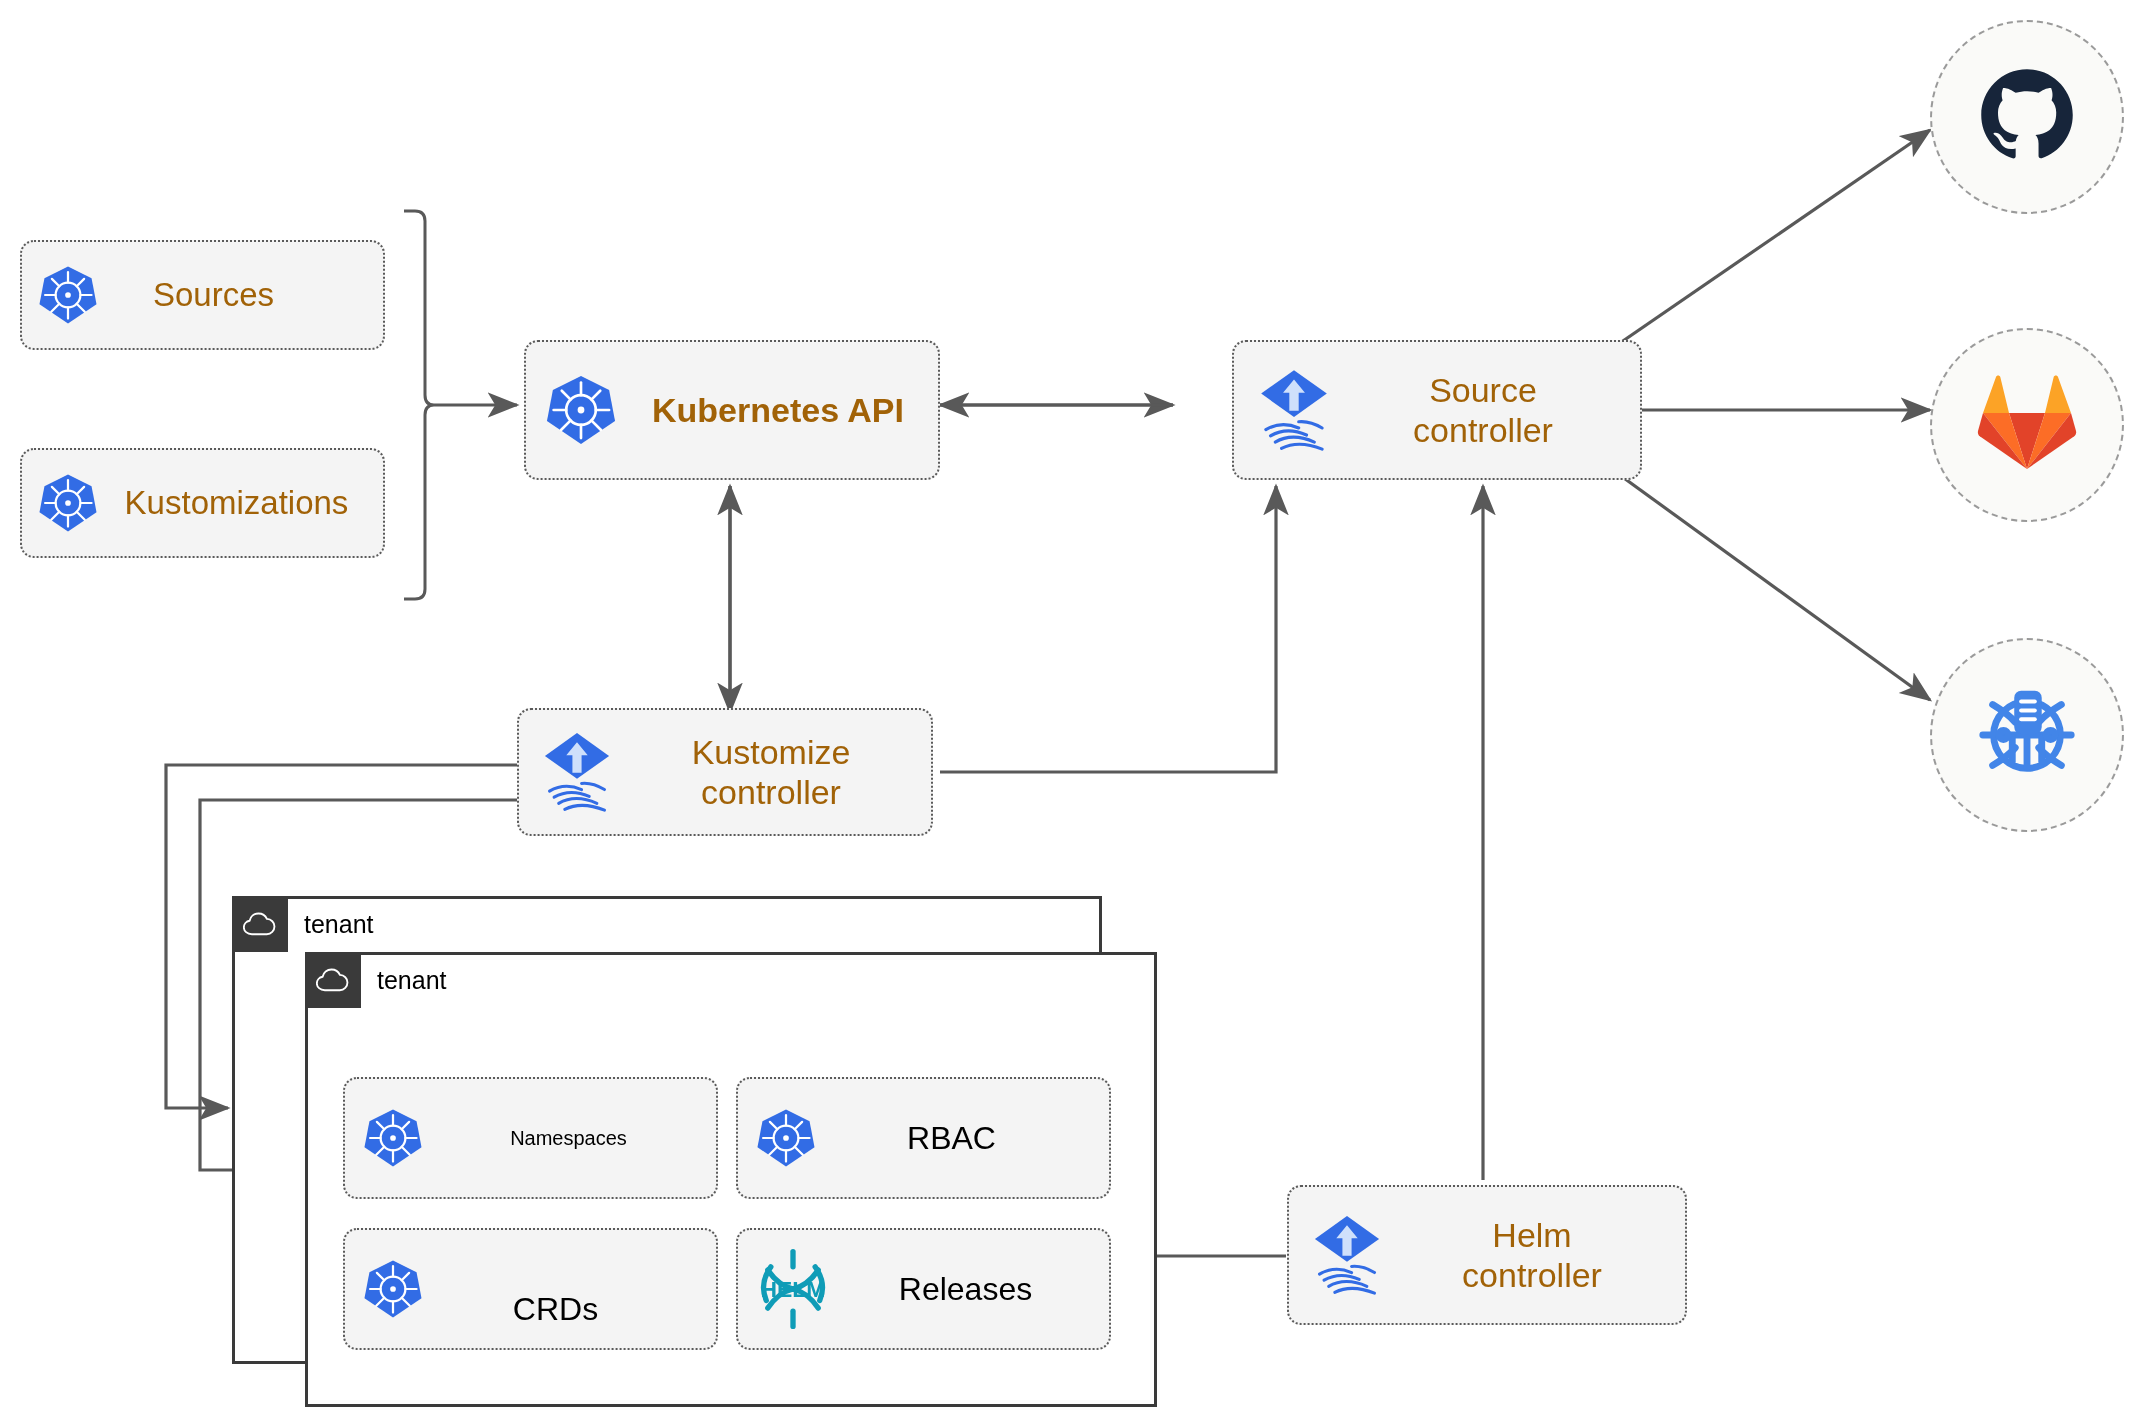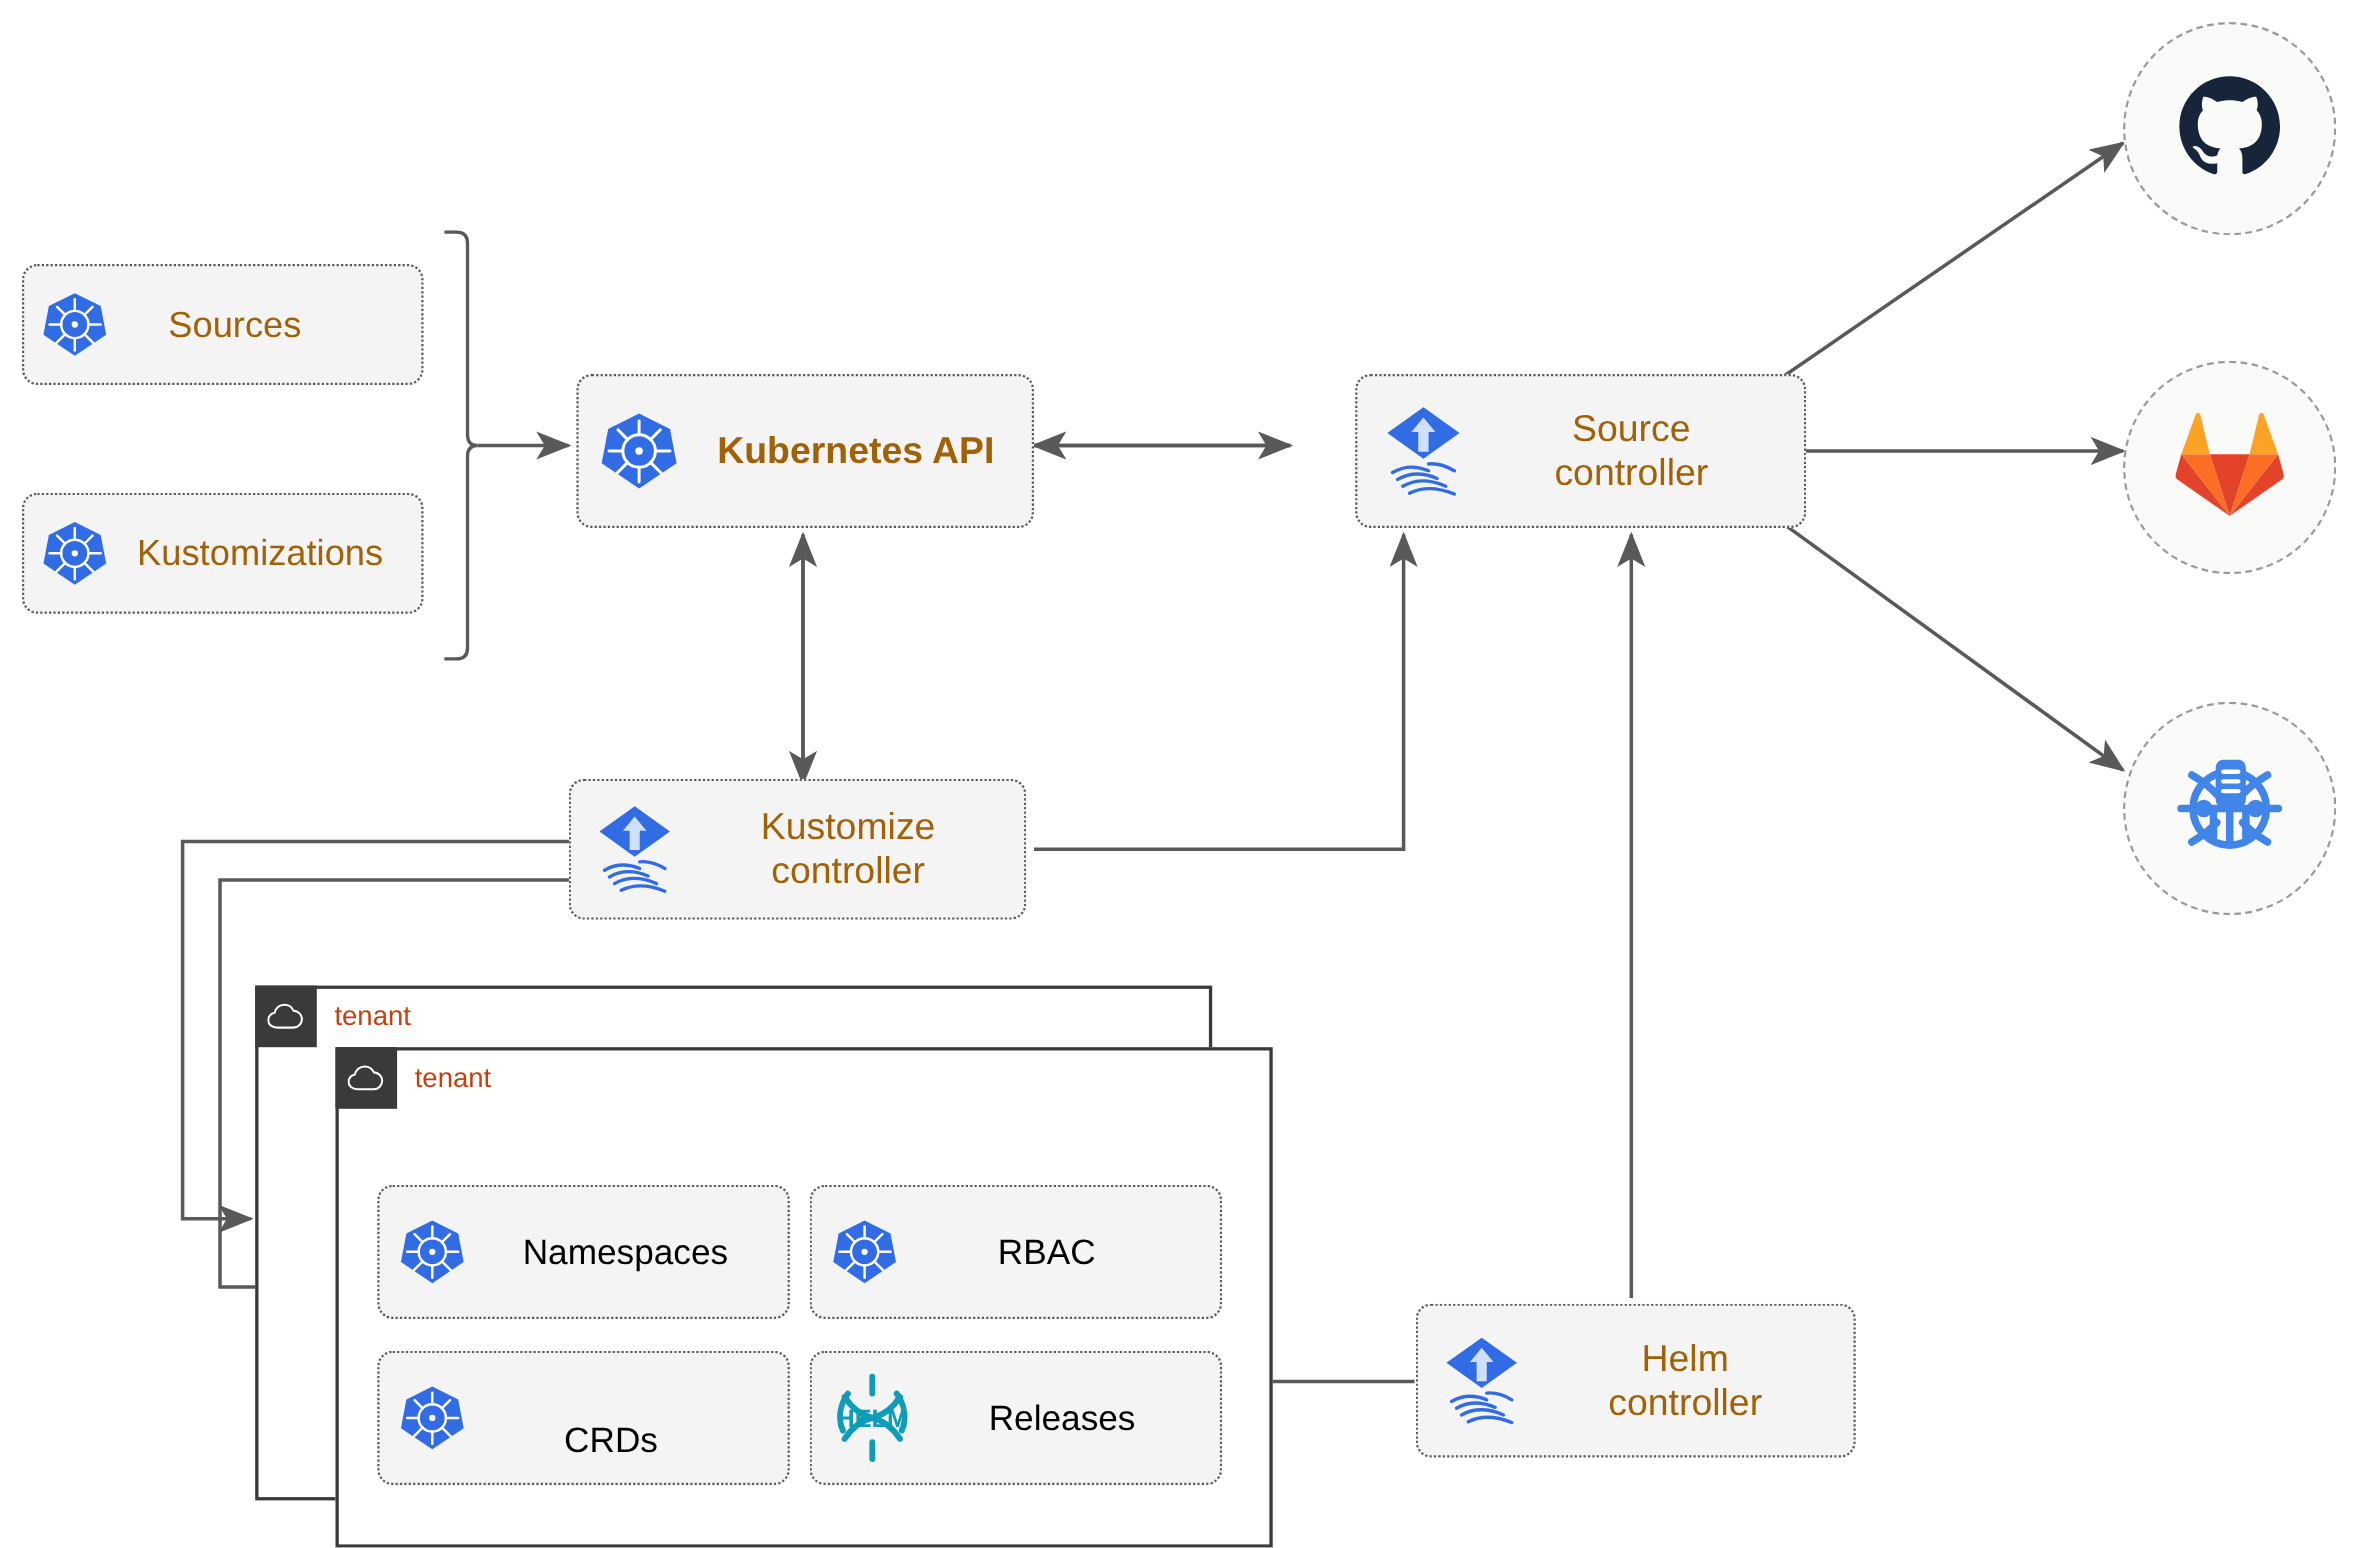--- a/index.html
+++ b/index.html
@@ -54,21 +54,21 @@
     z-index:4;
   }
   .tenant .tenant-tab .tabchip{
     width:56px;height:56px;
     background:#3a3a3a;
     display:flex;align-items:center;justify-content:center;
   }
   .tenant .tenant-tab .tabtext{
     margin-left:16px;
     font-size:25px;
-    color:#c2410c;
+    color:#000000;
   }
   .sub-node{
     position:absolute;
     box-sizing:border-box;
     background:#f4f4f4;
     border:2px dotted #5a5a5a;
     border-radius:14px;
     display:flex;align-items:center;
     z-index:5;
   }
@@ -320,21 +320,21 @@
               <line x1="50" y1="70" x2="50" y2="88"></line>
             <line x1="13" y1="50" x2="30" y2="50"></line>
               <line x1="70" y1="50" x2="88" y2="50"></line>
             <line x1="24" y1="24" x2="36" y2="36"></line>
               <line x1="64" y1="64" x2="77" y2="77"></line>
             <line x1="76" y1="24" x2="64" y2="36"></line>
               <line x1="36" y1="64" x2="23" y2="77"></line>
           </g>
         </svg>
       </span>
-      <span class="lbl" style="font-size:32px;padding-right:20px;">Namespaces</span>
+      <span class="lbl" style="font-size:20px;padding-right:20px;">Namespaces</span>
     </div>
 
     <div class="sub-node" style="left:428px;top:122px;width:375px;height:122px;">
       <span class="ico" style="width:96px;display:flex;align-items:center;justify-content:center;">
         <svg width="62" height="62" viewBox="0 0 100 100" aria-hidden="true">
           <polygon points="50,4 88,23 96,65 50,96 4,65 12,23" fill="#326CE5"></polygon>
           <g fill="none" stroke="#ffffff" stroke-width="3.6" stroke-linecap="round">
             <circle cx="50" cy="50" r="20"></circle>
             <circle cx="50" cy="50" r="4.6" fill="#ffffff" stroke="none"></circle>
             <line x1="50" y1="13" x2="50" y2="30"></line>

